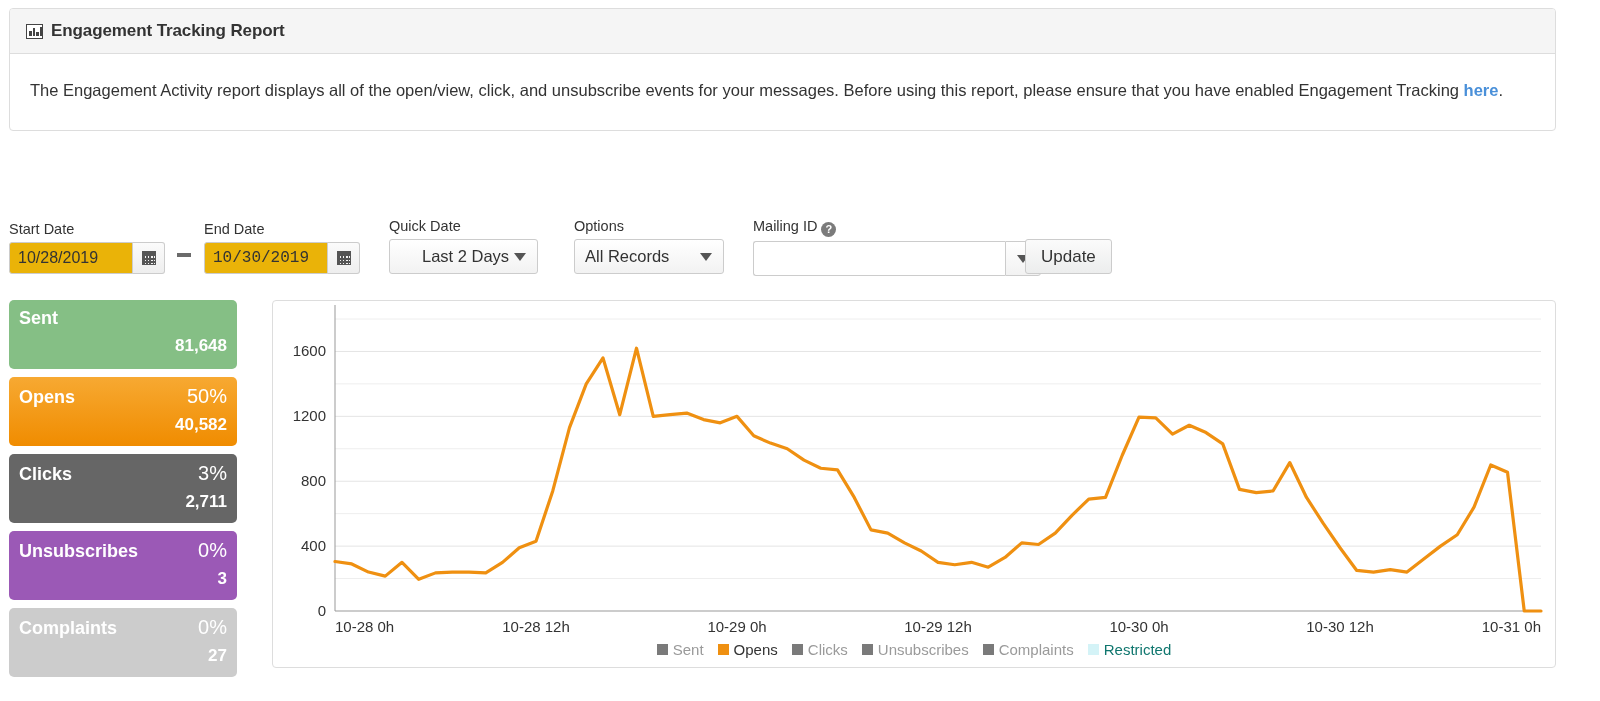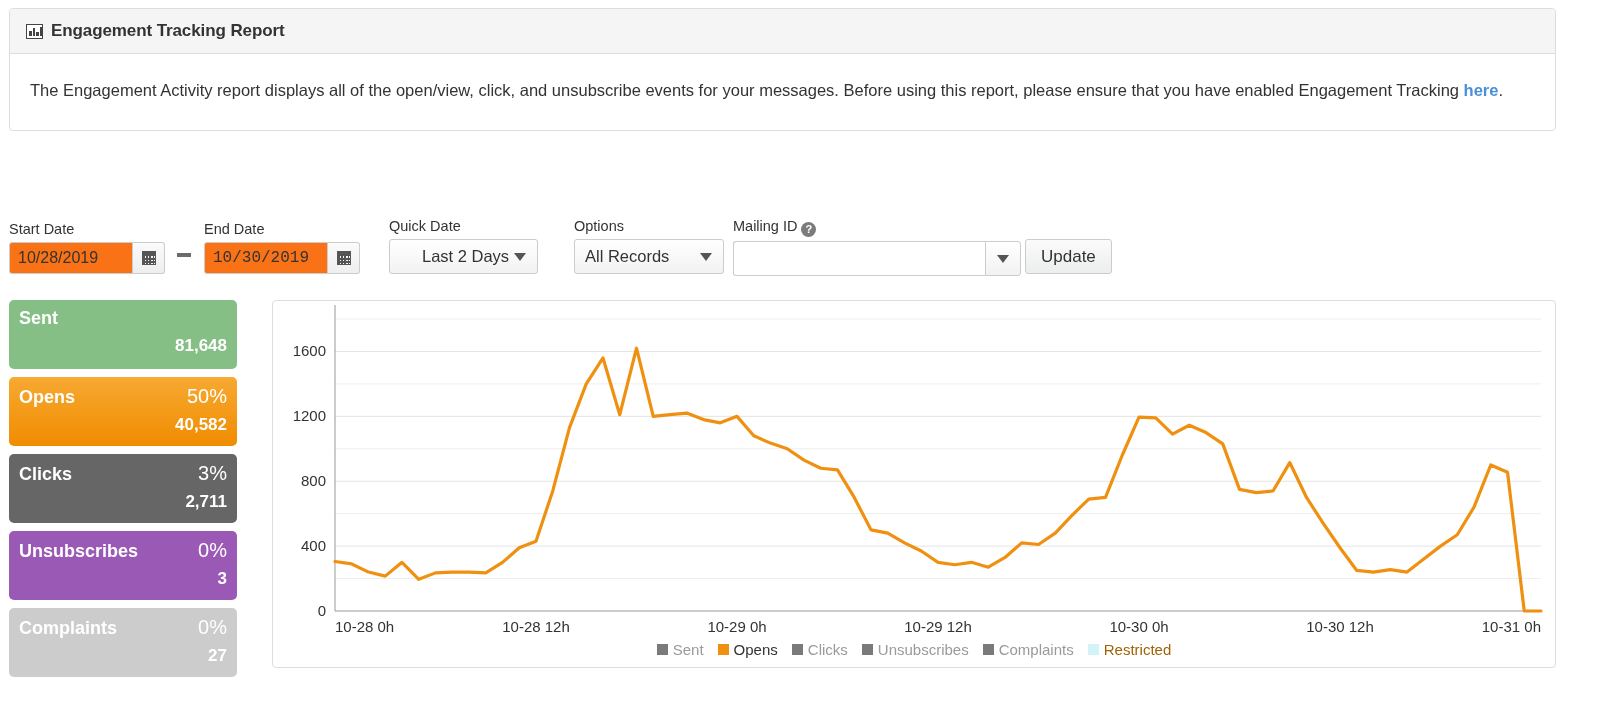--- a/index.html
+++ b/index.html
@@ -75,21 +75,21 @@
     display: block;
     font-size: 14.5px;
     color: #333;
     margin-bottom: 4px;
     line-height: 17px;
   }
   .input-group { display: flex; }
   .txt {
     height: 32px;
     border: 1px solid #cccccc;
-    background: #f97316;
+    background: #eab308;
     font-size: 16px;
     font-family: "Liberation Sans", sans-serif;
     color: #333;
     padding: 0 8px;
     border-radius: 3px 0 0 3px;
     outline: none;
   }
   .cal-btn {
     width: 32px; height: 32px;
     border: 1px solid #cccccc;
@@ -287,21 +287,21 @@
     </div>
 
     <div class="field" style="left:565px; top:5px;">
       <label>Options</label>
       <div class="sel" style="width:150px;">
         <span>All Records</span>
         <span class="caret"></span>
       </div>
     </div>
 
-    <div class="field" style="left:724px; top:5px;">
+    <div class="field" style="left:744px; top:5px;">
       <label><span>Mailing ID</span><span class="help-ico">?</span></label>
       <div class="mail-wrap">
         <input class="mail-input" value="" style="">
         <div class="mail-btn">
           <span class="caret"></span>
         </div>
       </div>
     </div>
 
     <div class="field" style="left:1016px; top:26px;">
@@ -390,18 +390,18 @@
         <div class="item">
           <span class="sw" style="background: rgb(122, 122, 122);"></span>
           <span style="color: rgb(154, 154, 154);">Unsubscribes</span>
         </div>
         <div class="item">
           <span class="sw" style="background: rgb(122, 122, 122);"></span>
           <span style="color: rgb(154, 154, 154);">Complaints</span>
         </div>
         <div class="item">
           <span class="sw" style="background: rgb(212, 243, 247);"></span>
-          <span style="color: #a16207;">Restricted</span>
+          <span style="color: #0f766e;">Restricted</span>
         </div>
       </div>
   </div>
 
 </div>
 
 </body></html>

